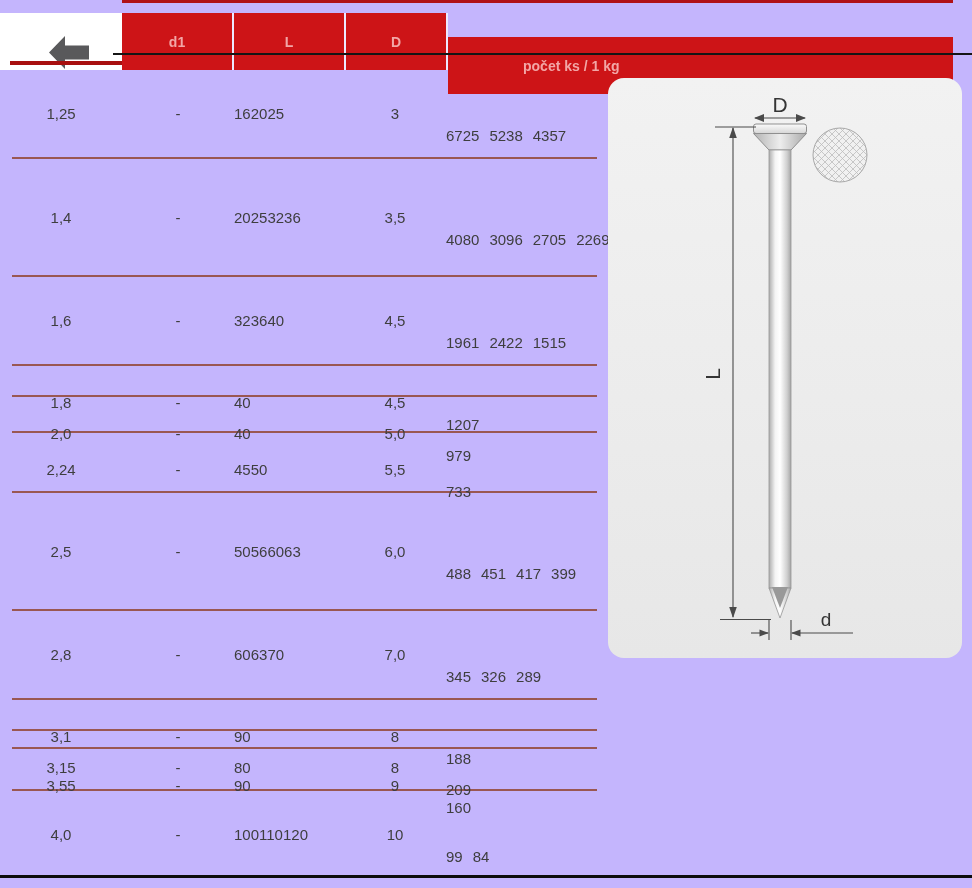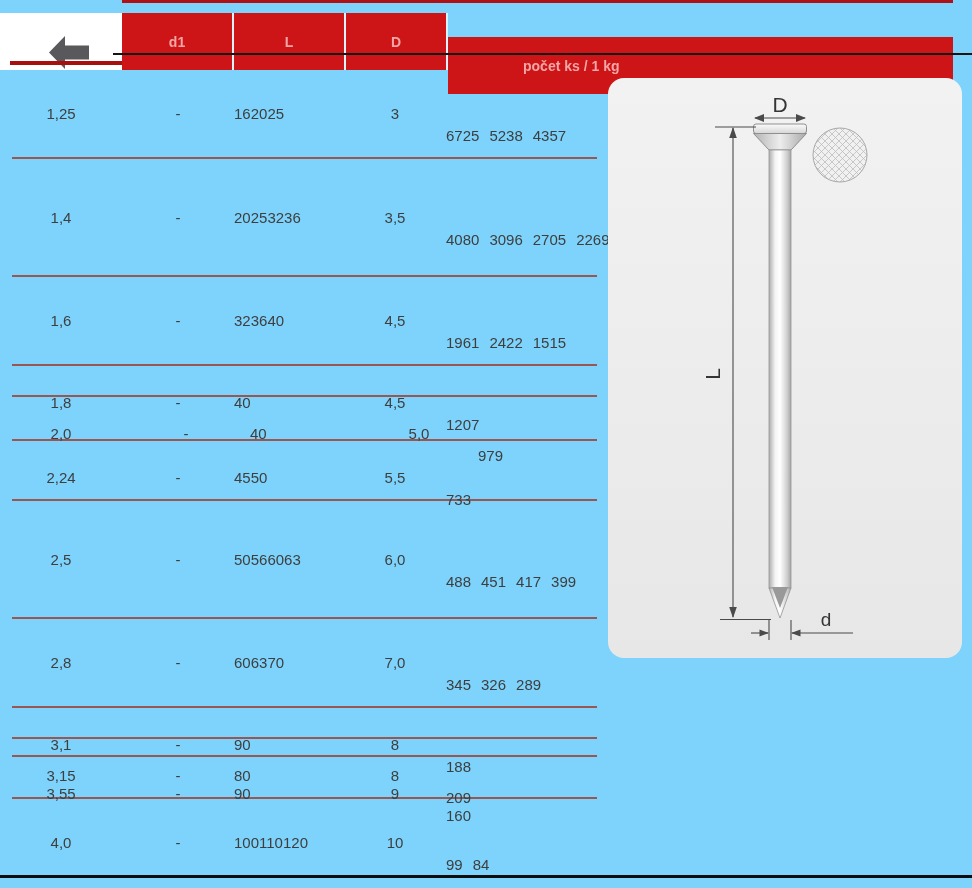--- a/index.html
+++ b/index.html
@@ -1,19 +1,19 @@
 <!DOCTYPE html>
 <html><head>
 <meta charset="utf-8">
 <style>
   html,body{margin:0;padding:0;background:#ffffff;}
   .screen{
     position:relative;
     width:972px;height:888px;
-    background:#7dd3fc;
+    background:#c4b5fd;
     font-family:"Liberation Sans", sans-serif;
     overflow:hidden;
   }
   
   .top-line{position:absolute;left:122px;top:0;width:831px;height:3px;background:#b01116;}
   
   .header{position:absolute;left:0;top:13px;width:953px;height:57px;display:flex;}
   .back-block{position:relative;width:122px;height:57px;background:#ffffff;cursor:pointer;}
   .back-arrow{position:absolute;left:49px;top:23px;}
   .back-underline{position:absolute;left:10px;top:61px;width:112px;height:4px;background:#a8100f;}
@@ -140,21 +140,21 @@
         <div class="cellc">-</div>
         <div class="stack">
           <div class="subrow">40</div>
         </div>
         <div class="cellc">4,5</div>
         <div class="stack">
           <div class="subrow count">1207</div>
         </div>
       </div>
       <div class="sep"></div>
-      <div class="grp" style="height: 42px; gap: 8px;">
+      <div class="grp" style="height: 34px;">
         <div class="cellc">2,0</div>
         <div class="cellc">-</div>
         <div class="stack">
           <div class="subrow">40</div>
         </div>
         <div class="cellc">5,0</div>
         <div class="stack">
           <div class="subrow count">979</div>
         </div>
       </div>

